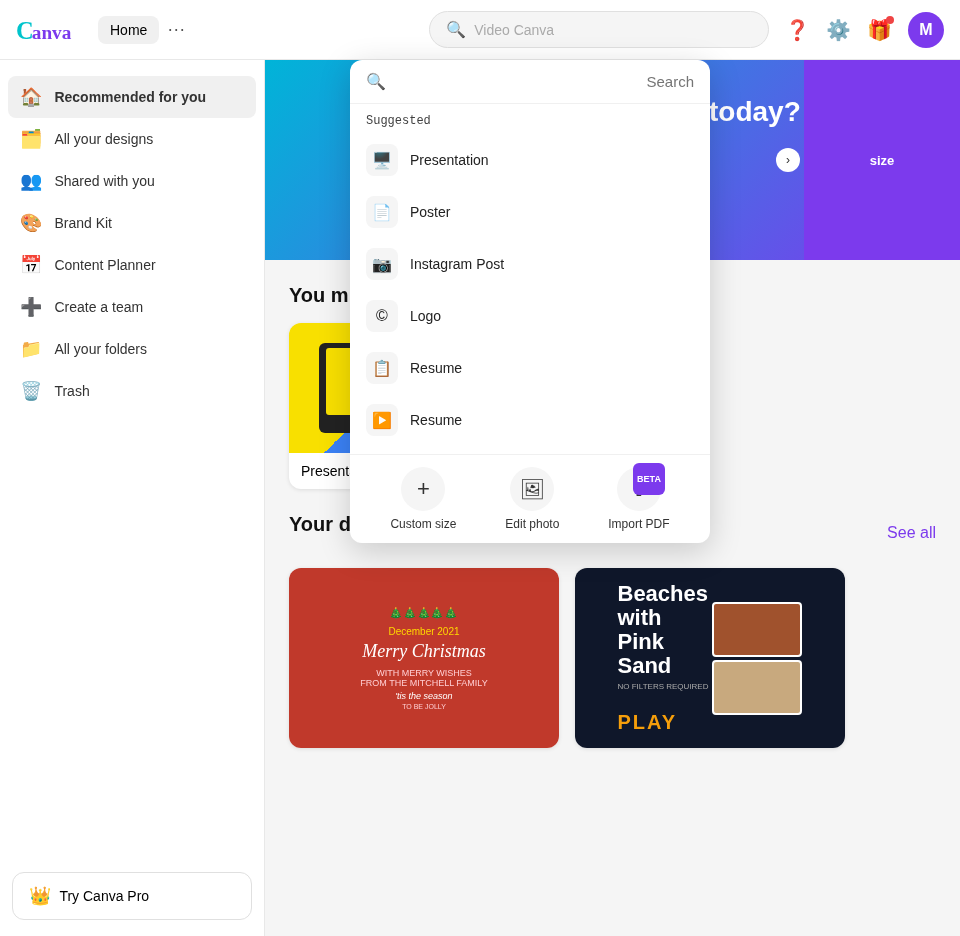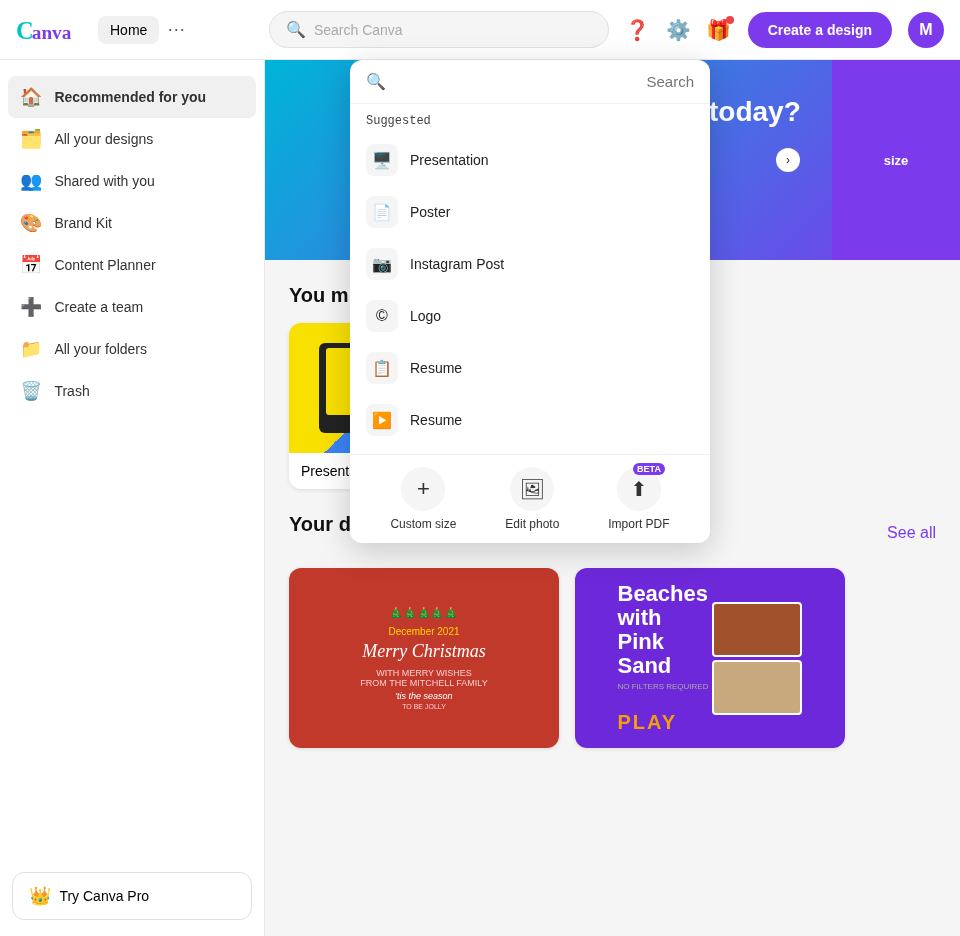--- a/index.html
+++ b/index.html
@@ -90,21 +90,21 @@
     }
     .hero-card-icon {
       width: 56px; height: 56px; border-radius: 50%;
       background: rgba(255,255,255,0.2);
       display: flex; align-items: center; justify-content: center;
       font-size: 22px; color: #fff;
     }
     .hero-card-icon.active-icon { background: #fff; color: #7c3aed; }
     .hero-card-label { color: #fff; font-size: 12px; font-weight: 600; }
     .hero-right {
-      position: absolute; right: 0; top: 0; bottom: 0; width: 128px;
+      position: absolute; right: 0; top: 0; bottom: 0; width: 156px;
       background: #7c3aed; display: flex; align-items: center;
       justify-content: center;
     }
     .hero-right-text { color: #fff; font-size: 13px; font-weight: 600; text-align: center; }
     .right-arrow {
       position: absolute; right: 160px; top: 50%; transform: translateY(-50%);
       background: #fff; border-radius: 50%; width: 24px; height: 24px;
       display: flex; align-items: center; justify-content: center;
       cursor: pointer; font-size: 12px; color: #333; z-index: 2;
     }
@@ -145,21 +145,21 @@
       background: #fff; border-radius: 12px; overflow: hidden;
       width: 270px; box-shadow: 0 1px 4px rgba(0,0,0,0.1); cursor: pointer;
       position: relative;
     }
     .design-thumb { height: 180px; overflow: hidden; }
     .christmas-thumb {
       background: #c0392b; width: 100%; height: 100%; display: flex; align-items: center;
       justify-content: center; position: relative;
     }
     .beach-thumb {
-      background: #6d28d9; width: 100%; height: 100%; display: flex; align-items: center;
+      background: #0f172a; width: 100%; height: 100%; display: flex; align-items: center;
       justify-content: center; position: relative;
     }
     .design-card-more {
       position: absolute; top: 10px; right: 10px;
       background: none; border: none; cursor: pointer; font-size: 18px; color: #333;
     }
 
     
     .search-dropdown {
       position: absolute; top: 60px; left: 350px; width: 360px;
@@ -195,21 +195,21 @@
       cursor: pointer; font-size: 12px; color: #333;
     }
     .footer-icon-circle {
       width: 44px; height: 44px; border-radius: 50%; background: #f5f5f5;
       display: flex; align-items: center; justify-content: center; font-size: 20px;
       position: relative;
     }
     .beta-badge {
       position: absolute; top: -4px; right: -4px;
       background: #7c3aed; color: #fff; font-size: 9px; font-weight: 700;
-      border-radius: 6px; padding: 1px 4px;
+      border-radius: 6px; padding: 11px 4px;
     }
     .dropdown-overlay {
       position: fixed; top: 60px; left: 0; right: 0; bottom: 0;
       background: transparent; z-index: 999;
     }
 
     
     .notif-dot {
       width: 8px; height: 8px; background: #ef4444; border-radius: 50%;
       position: absolute; top: -2px; right: -2px;
@@ -223,34 +223,33 @@
   <div class="logo">
     <svg viewBox="0 0 80 32" fill="none" xmlns="http://www.w3.org/2000/svg">
       <text x="0" y="26" font-size="28" font-weight="800" fill="#00c4cc" font-family="Georgia,serif">C</text>
       <text x="18" y="26" font-size="22" font-weight="700" fill="#7c3aed" font-family="Georgia,serif">anva</text>
     </svg>
   </div>
   <button class="home-btn">Home</button>
   <button class="more-btn">···</button>
   <div class="search-bar">
     <span class="search-icon-header">🔍</span>
-    <span class="search-placeholder">Search Canva</span>
+    <span class="search-placeholder">Video Canva</span>
   </div>
   <div class="header-actions">
     <div class="header-icon-wrap">
       <span class="header-icon">❓</span>
     </div>
     <div class="header-icon-wrap">
       <span class="header-icon">⚙️</span>
     </div>
     <div class="header-icon-wrap" style="position:relative;">
       <span class="header-icon">🎁</span>
       <span class="notif-dot"></span>
     </div>
-    <button class="create-btn">Create a design</button>
     <div class="avatar">M</div>
   </div>
 </div>
 
 <div class="layout">
 
   <div class="sidebar">
     <div id="sidebar-items-container">
         <div class="sidebar-item active">
     <span class="sidebar-item-icon">🏠</span>

